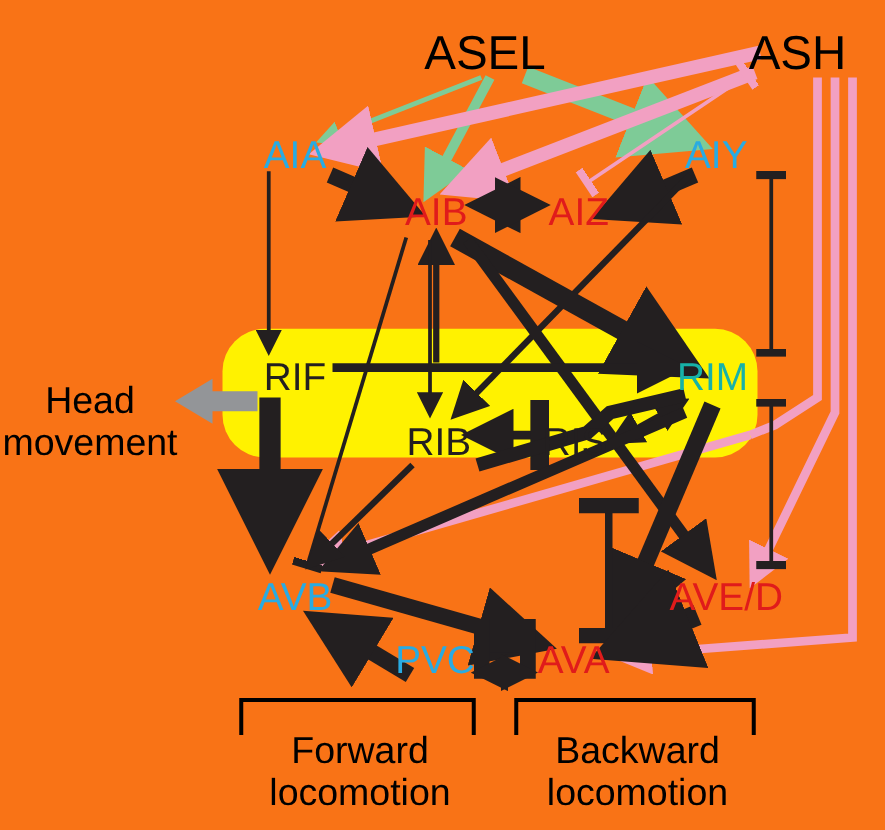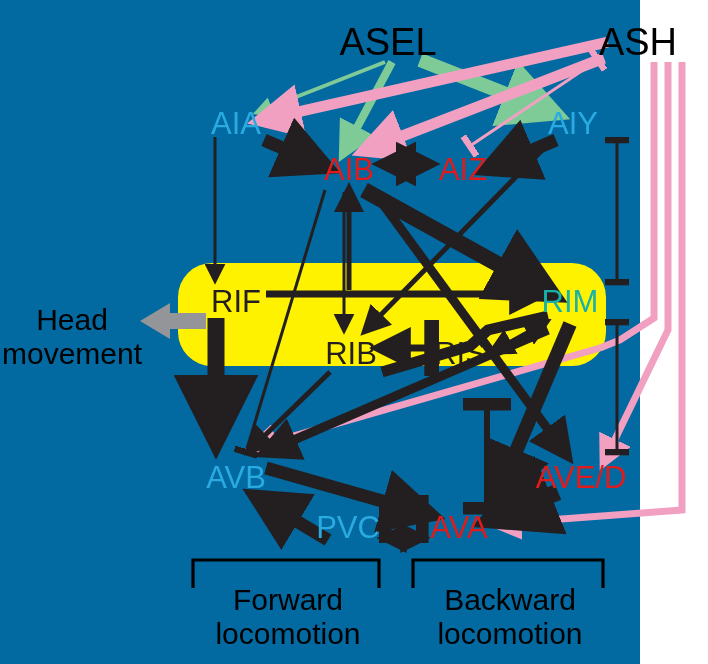--- a/index.html
+++ b/index.html
@@ -1,18 +1,18 @@
 <!DOCTYPE html>
 <html><head>
 <meta charset="utf-8">
 <style>
   html,body{margin:0;padding:0;background:#ffffff;}
   body{width:708px;height:664px;overflow:hidden;
        font-family:"Liberation Sans","DejaVu Sans",sans-serif;}
-  #stage{position:relative;width:640px;height:664px;background:#0369a1;}
+  #stage{position:relative;width:708px;height:664px;background:#f97316;}
   svg#circuit{position:absolute;left:0;top:0;width:708px;height:664px;}
   .nlabel{font-family:"Liberation Sans","DejaVu Sans",sans-serif;font-weight:400;}
 </style>
 </head>
 <body>
 
 <div id="stage">
 
   <svg id="circuit" viewBox="0 0 708 664">
     <defs>

